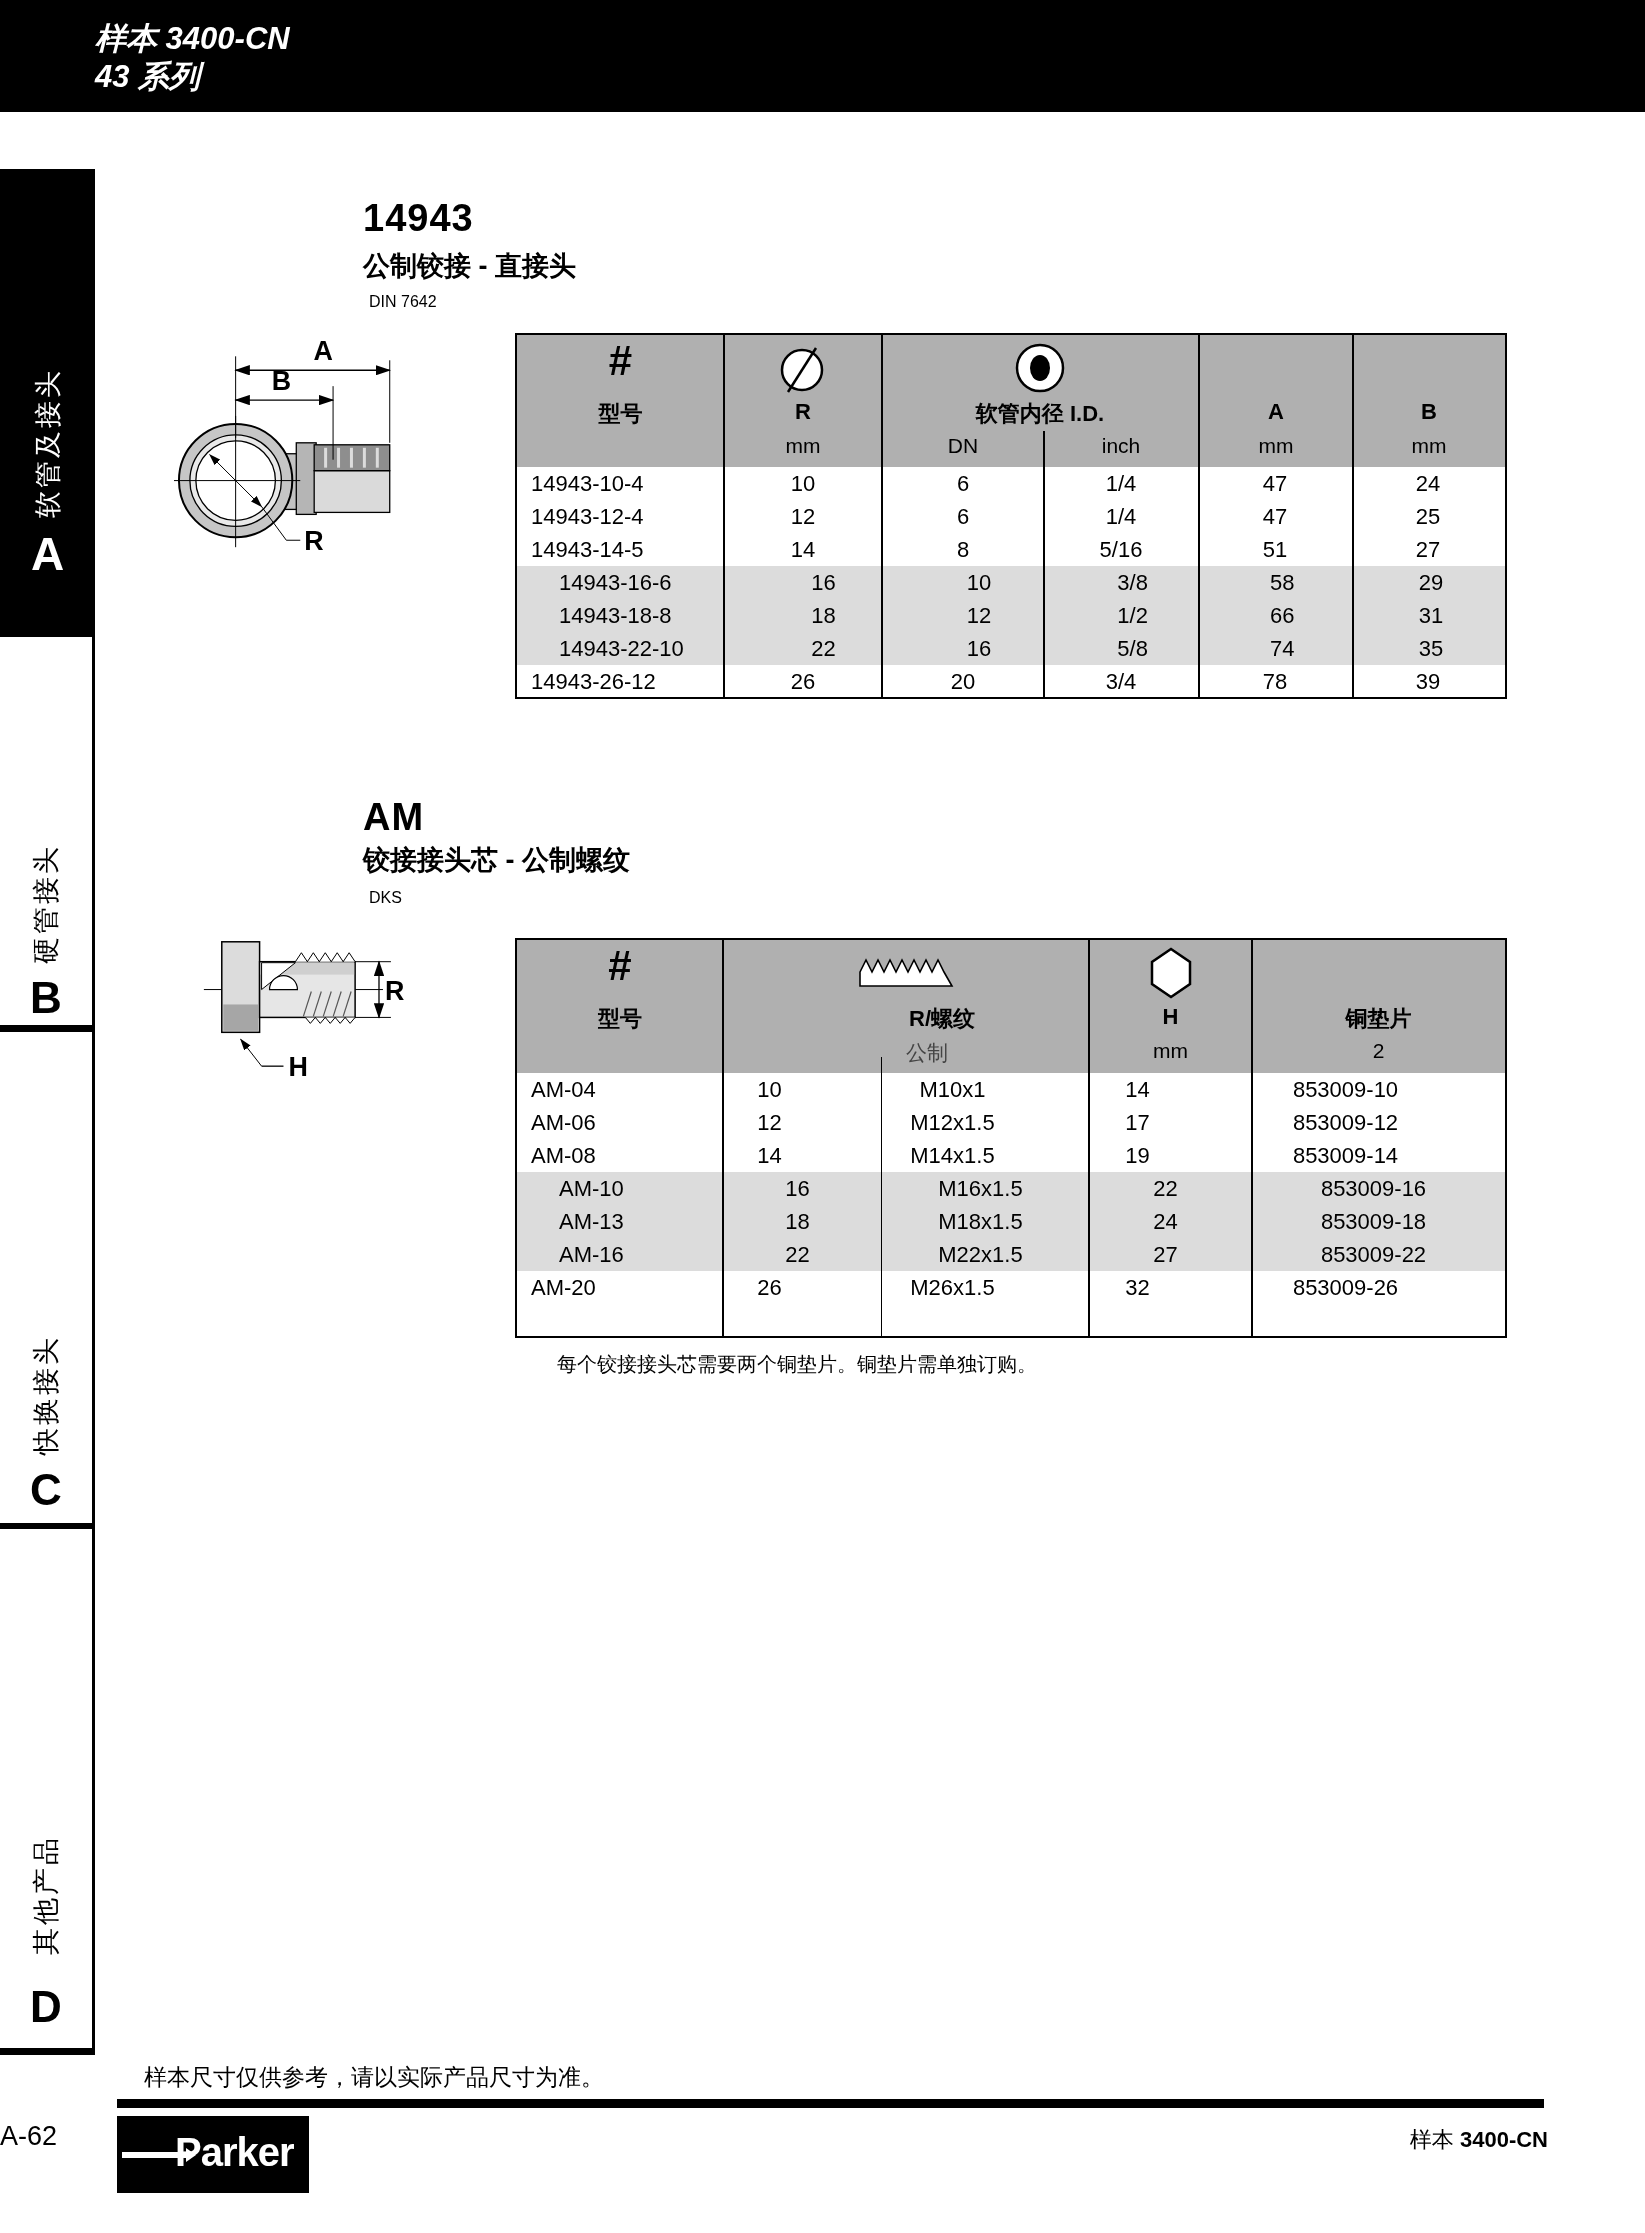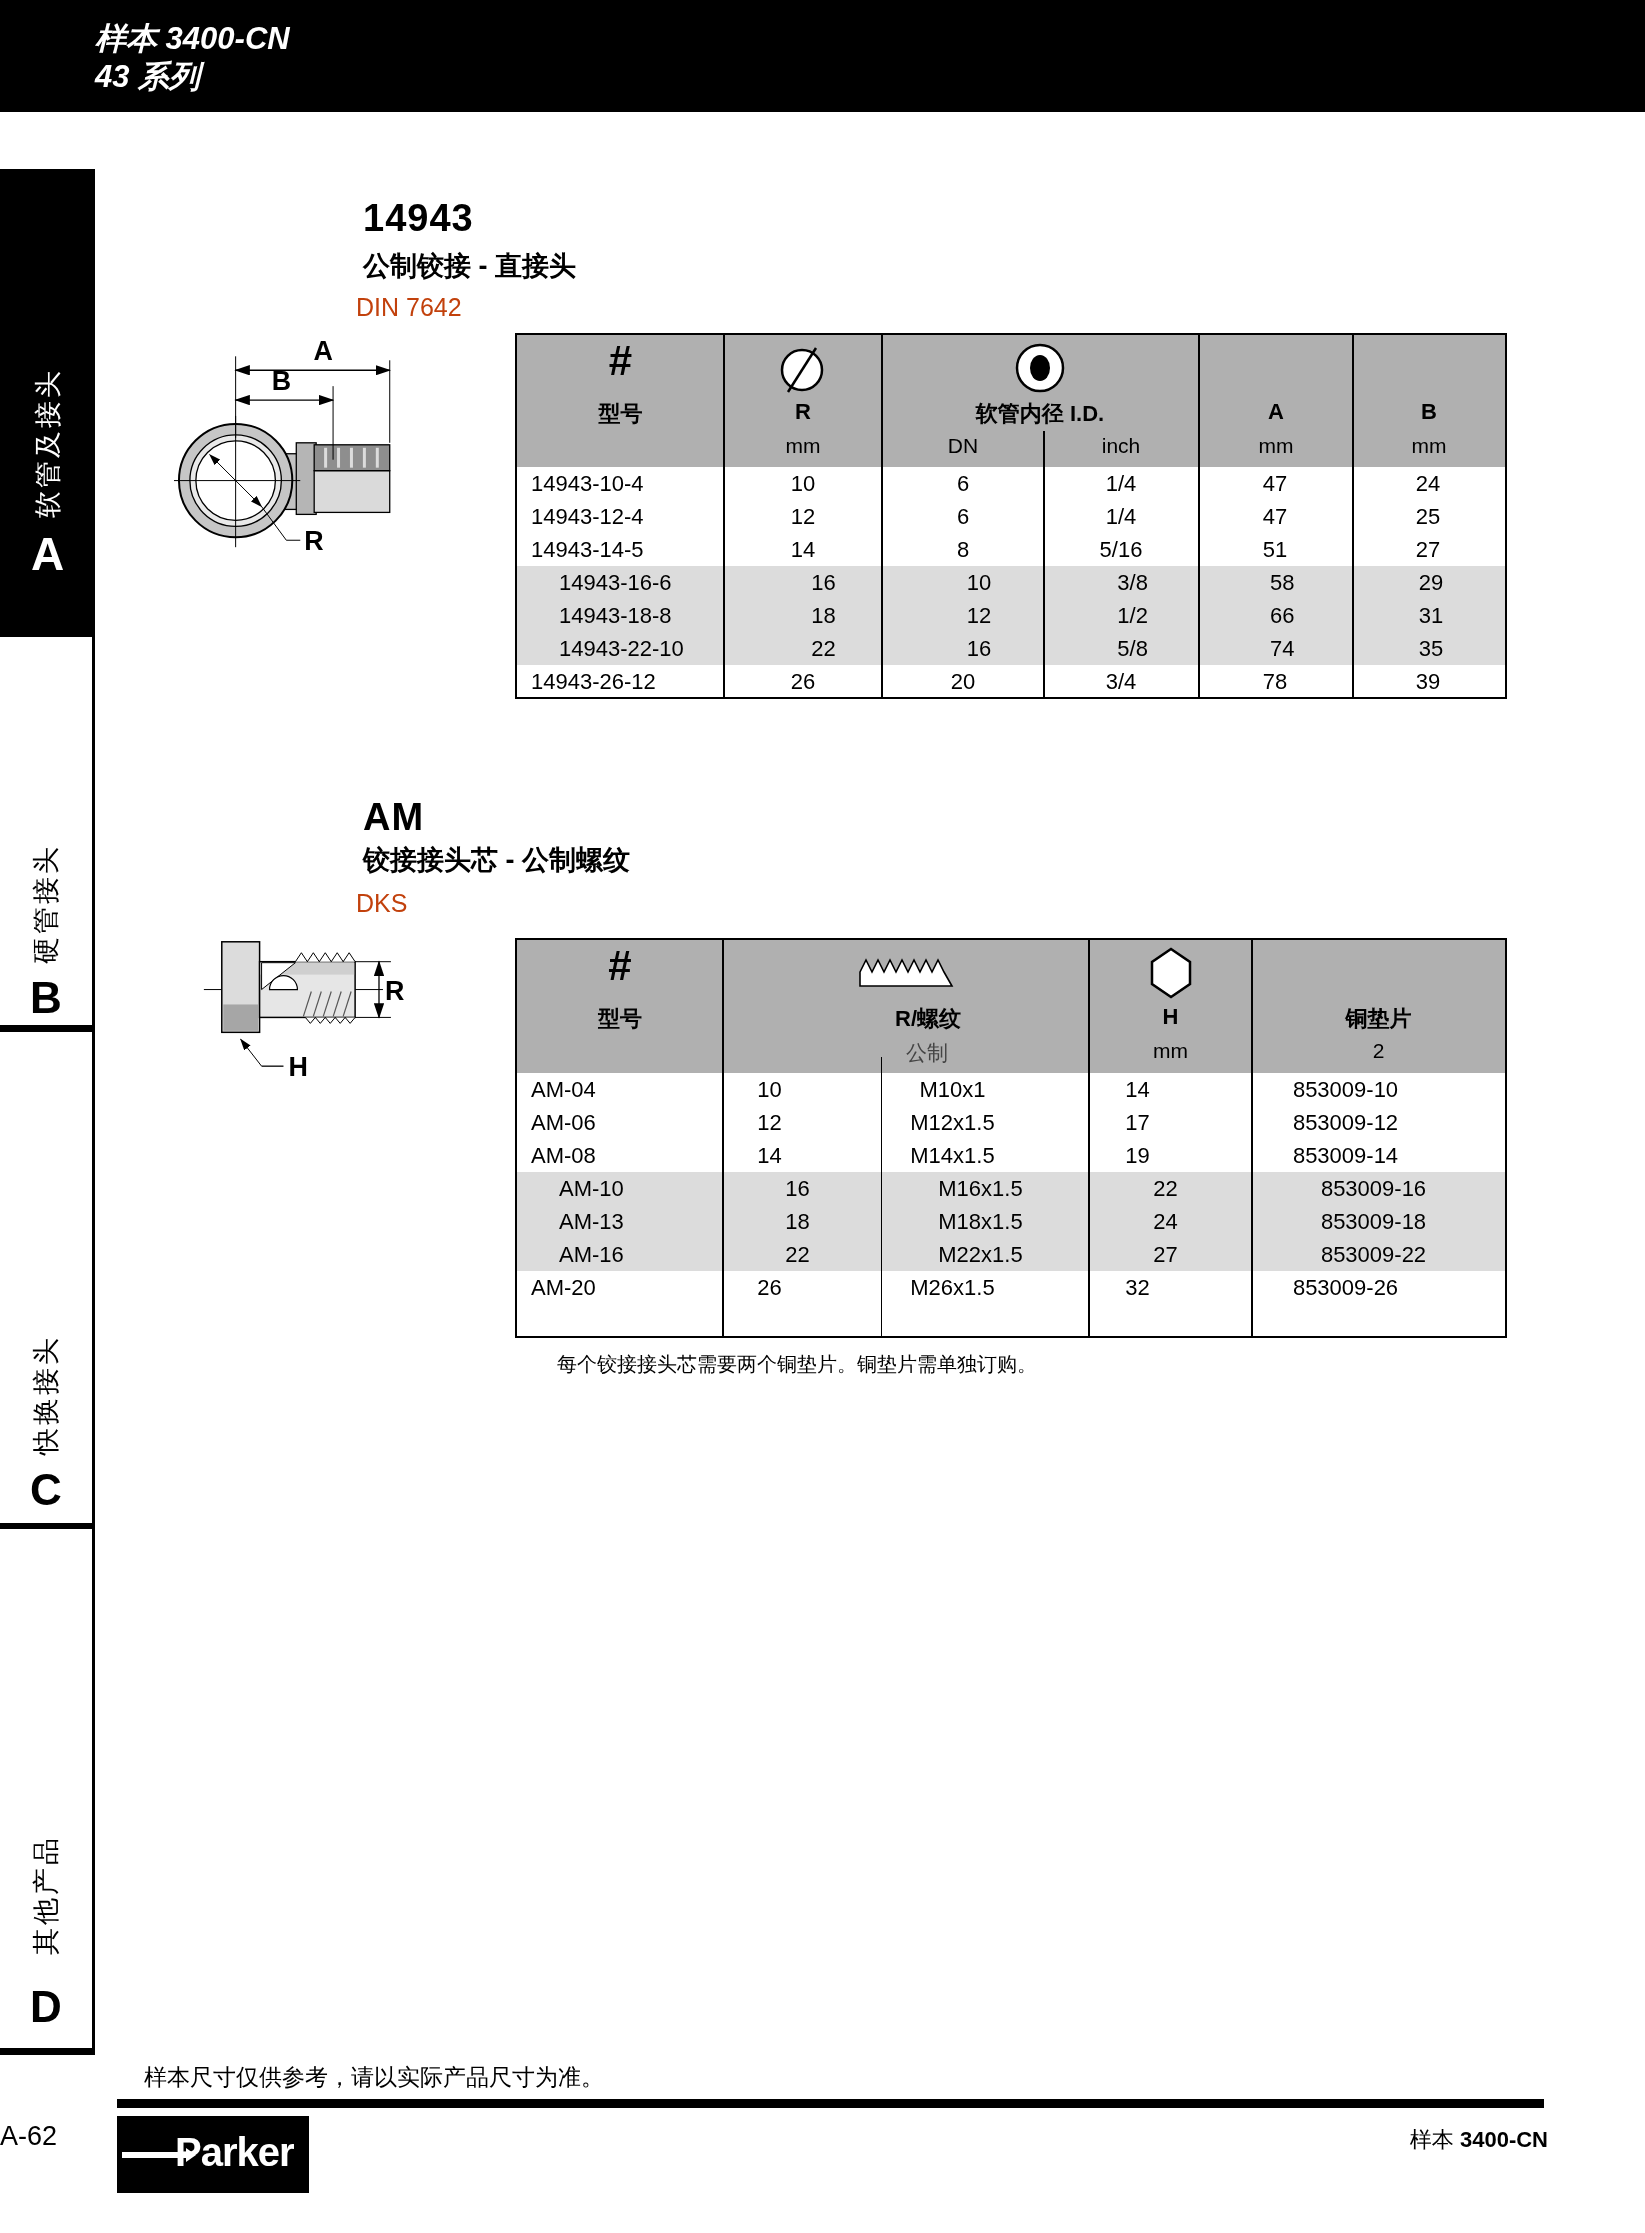--- a/index.html
+++ b/index.html
@@ -20,21 +20,21 @@
   .tab { position:absolute; left:0; width:95px; box-sizing:border-box; }
   .tab-black { background:#000; color:#fff; }
   .tab-white { background:#fff; border-right:3px solid #000; border-bottom:7px solid #000; }
   .vlabel { position:absolute; left:50%; white-space:nowrap; font-size:27px; letter-spacing:3px;
             transform:translate(-50%,-50%) rotate(-90deg); }
   .letter { position:absolute; left:0; width:100%; text-align:center; font-weight:bold; font-size:46px; }
 
   
   .sec-title { position:absolute; left:363px; font-size:38px; font-weight:bold; letter-spacing:1px; }
   .sec-sub   { position:absolute; left:363px; font-size:27px; font-weight:bold; }
-  .sec-std   { position:absolute; left:356px; font-size:25px; color:#c2410c; }
+  .sec-std   { position:absolute; left:369px; font-size:16px; color:#000000; }
 
   
   .tbl { position:absolute; left:515px; width:992px; border:2px solid #000; box-sizing:border-box; background:#fff; }
   .thead { position:absolute; left:0; top:0; right:0; background:#b0b0b0; }
   .hash  { position:absolute; top:2px; text-align:center; font-size:42px; font-weight:bold; }
   .hicon { position:absolute; top:7px; display:flex; justify-content:center; }
   .hl { position:absolute; top:64px; text-align:center; font-size:22px; font-weight:bold; }
   .hu { position:absolute; top:99px; text-align:center; font-size:21px; }
   .hu.dim { color:#444; }
   .tbody { position:absolute; left:0; right:0; }
@@ -285,21 +285,21 @@
         <svg width="100" height="42" viewBox="0 0 100 42">
           <path d="M4,20 l6,-12 l6,12 l6,-12 l6,12 l6,-12 l6,12 l6,-12 l6,12 l6,-12 l6,12 l6,-12 l6,12 l6,-12 l6,12 L96,34 L4,34 Z" fill="#fff" stroke="#000" stroke-width="1.6"></path>
         </svg>
       </div>
       <div class="hicon" style="left:572px;width:163px;top:6px;">
         <svg width="46" height="54" viewBox="0 0 46 54">
           <polygon points="23,3 42,16 42,38 23,51 4,38 4,16" fill="#fff" stroke="#000" stroke-width="2.5"></polygon>
         </svg>
       </div>
       <div class="hl" style="left:0;width:206px;">型号</div>
-      <div class="hl" style="left:206px;width:366px;padding-left:22px;">R/螺纹</div>
+      <div class="hl" style="left:220px;width:366px;padding-left:22px;">R/螺纹</div>
       <div class="hl" style="left:572px;width:163px;">H</div>
       <div class="hl" style="left:735px;width:253px;">铜垫片</div>
       <div class="hu dim" style="left:206px;width:408px;">公制</div>
       <div class="hu" style="left:572px;width:163px;">mm</div>
       <div class="hu" style="left:735px;width:253px;">2</div>
     </div>
     <div class="tbody">
       <div class="row">
         <div class="cell pl w207">AM-04</div>
         <div class="cell w160">10</div>

